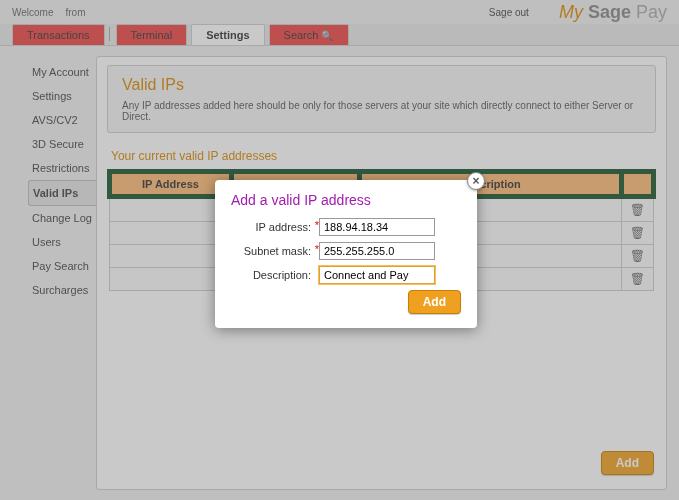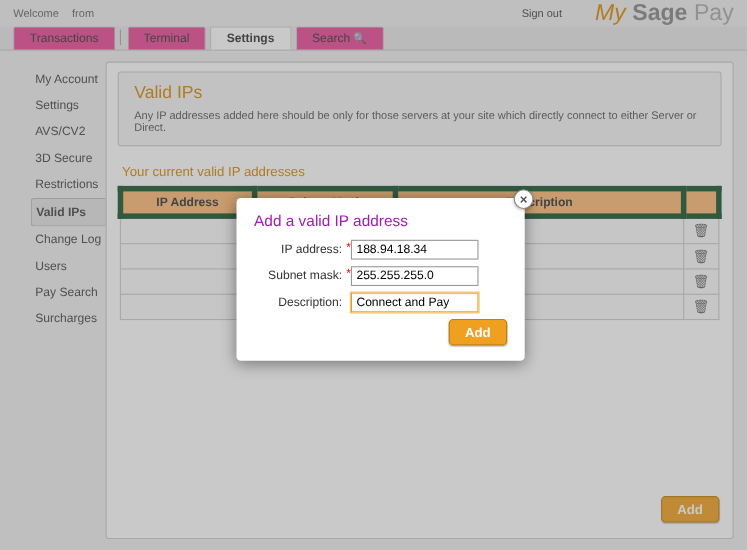--- a/index.html
+++ b/index.html
@@ -2,27 +2,27 @@
 <html><head>
 <meta charset="utf-8">
 <style>
 * { margin: 0; padding: 0; box-sizing: border-box; }
 body { font-family: Arial, sans-serif; font-size: 11px; background: #f0f0f0; width: 679px; height: 500px; overflow: hidden; position: relative; }
 
 .header { display: flex; align-items: center; height: 24px; padding: 0 12px; color: #666; font-size: 10px; }
 .header .welcome { margin-right: 12px; }
 .header .from { margin-right: auto; }
 .header .signout { margin-right: 30px; color: #444; }
-.header .brand { font-size: 21px; color: #888; }
+.header .brand { font-size: 18px; color: #888; }
 .header .brand .my { color: #d98900; font-style: italic; }
 .header .brand .sage { color: #888; font-weight: bold; }
 .header .brand .pay { color: #aaa; }
 
 .tabs { display: flex; align-items: flex-end; height: 22px; padding-left: 12px; border-bottom: 1px solid #ccc; background: #e8e8e8; }
-.tab { padding: 4px 14px; border: 1px solid #ccc; border-bottom: none; margin-right: 4px; font-size: 11px; color: #333; background: #ec4899; border-radius: 2px 2px 0 0; cursor: pointer; }
+.tab { padding: 4px 14px; border: 1px solid #ccc; border-bottom: none; margin-right: 4px; font-size: 11px; color: #333; background: #ef4444; border-radius: 2px 2px 0 0; cursor: pointer; }
 .tab.active { background: #fff; font-weight: bold; }
 .tab.search .mag { font-size: 10px; }
 .divider { width: 1px; height: 14px; background: #aaa; margin: 0 6px 2px 0; align-self: center; }
 
 .main { display: flex; padding: 10px 12px; height: calc(100% - 46px); }
 .sidebar { width: 84px; padding-top: 4px; }
 .sidebar .item { padding: 6px 4px; color: #444; font-size: 11px; cursor: pointer; margin-left: 16px; }
 .sidebar .item.active { font-weight: bold; background: #e4e4e4; border: 1px solid #bbb; border-right: none; border-radius: 3px 0 0 3px; }
 
 .content { flex: 1; background: #fff; border: 1px solid #ccc; border-radius: 3px; padding: 8px 10px; display: flex; flex-direction: column; }
@@ -53,21 +53,21 @@
 .modal input.focus { border: 1px solid #e0a030; outline: 1px solid #f5c060; }
 .modal .actions { display: flex; justify-content: flex-end; margin-top: 6px; }
 .close { position: absolute; right: -8px; top: -8px; width: 18px; height: 18px; border-radius: 50%; background: #fff; border: 1px solid #888; color: #555; font-size: 12px; font-weight: bold; display: flex; align-items: center; justify-content: center; cursor: pointer; box-shadow: 0 1px 3px rgba(0,0,0,0.3); }
 </style>
 </head>
 <body>
 
 <div class="header">
   <span class="welcome">Welcome</span>
   <span class="from">from</span>
-  <span class="signout">Sign out</span>
+  <span class="signout">Sage out</span>
   <span class="brand">
     <span class="my">My</span>
     <span class="sage">Sage</span>
     <span class="pay">Pay</span>
   </span>
 </div>
 
 <div class="tabs">
   <div class="tab">Transactions</div>
   <div class="divider"></div>

